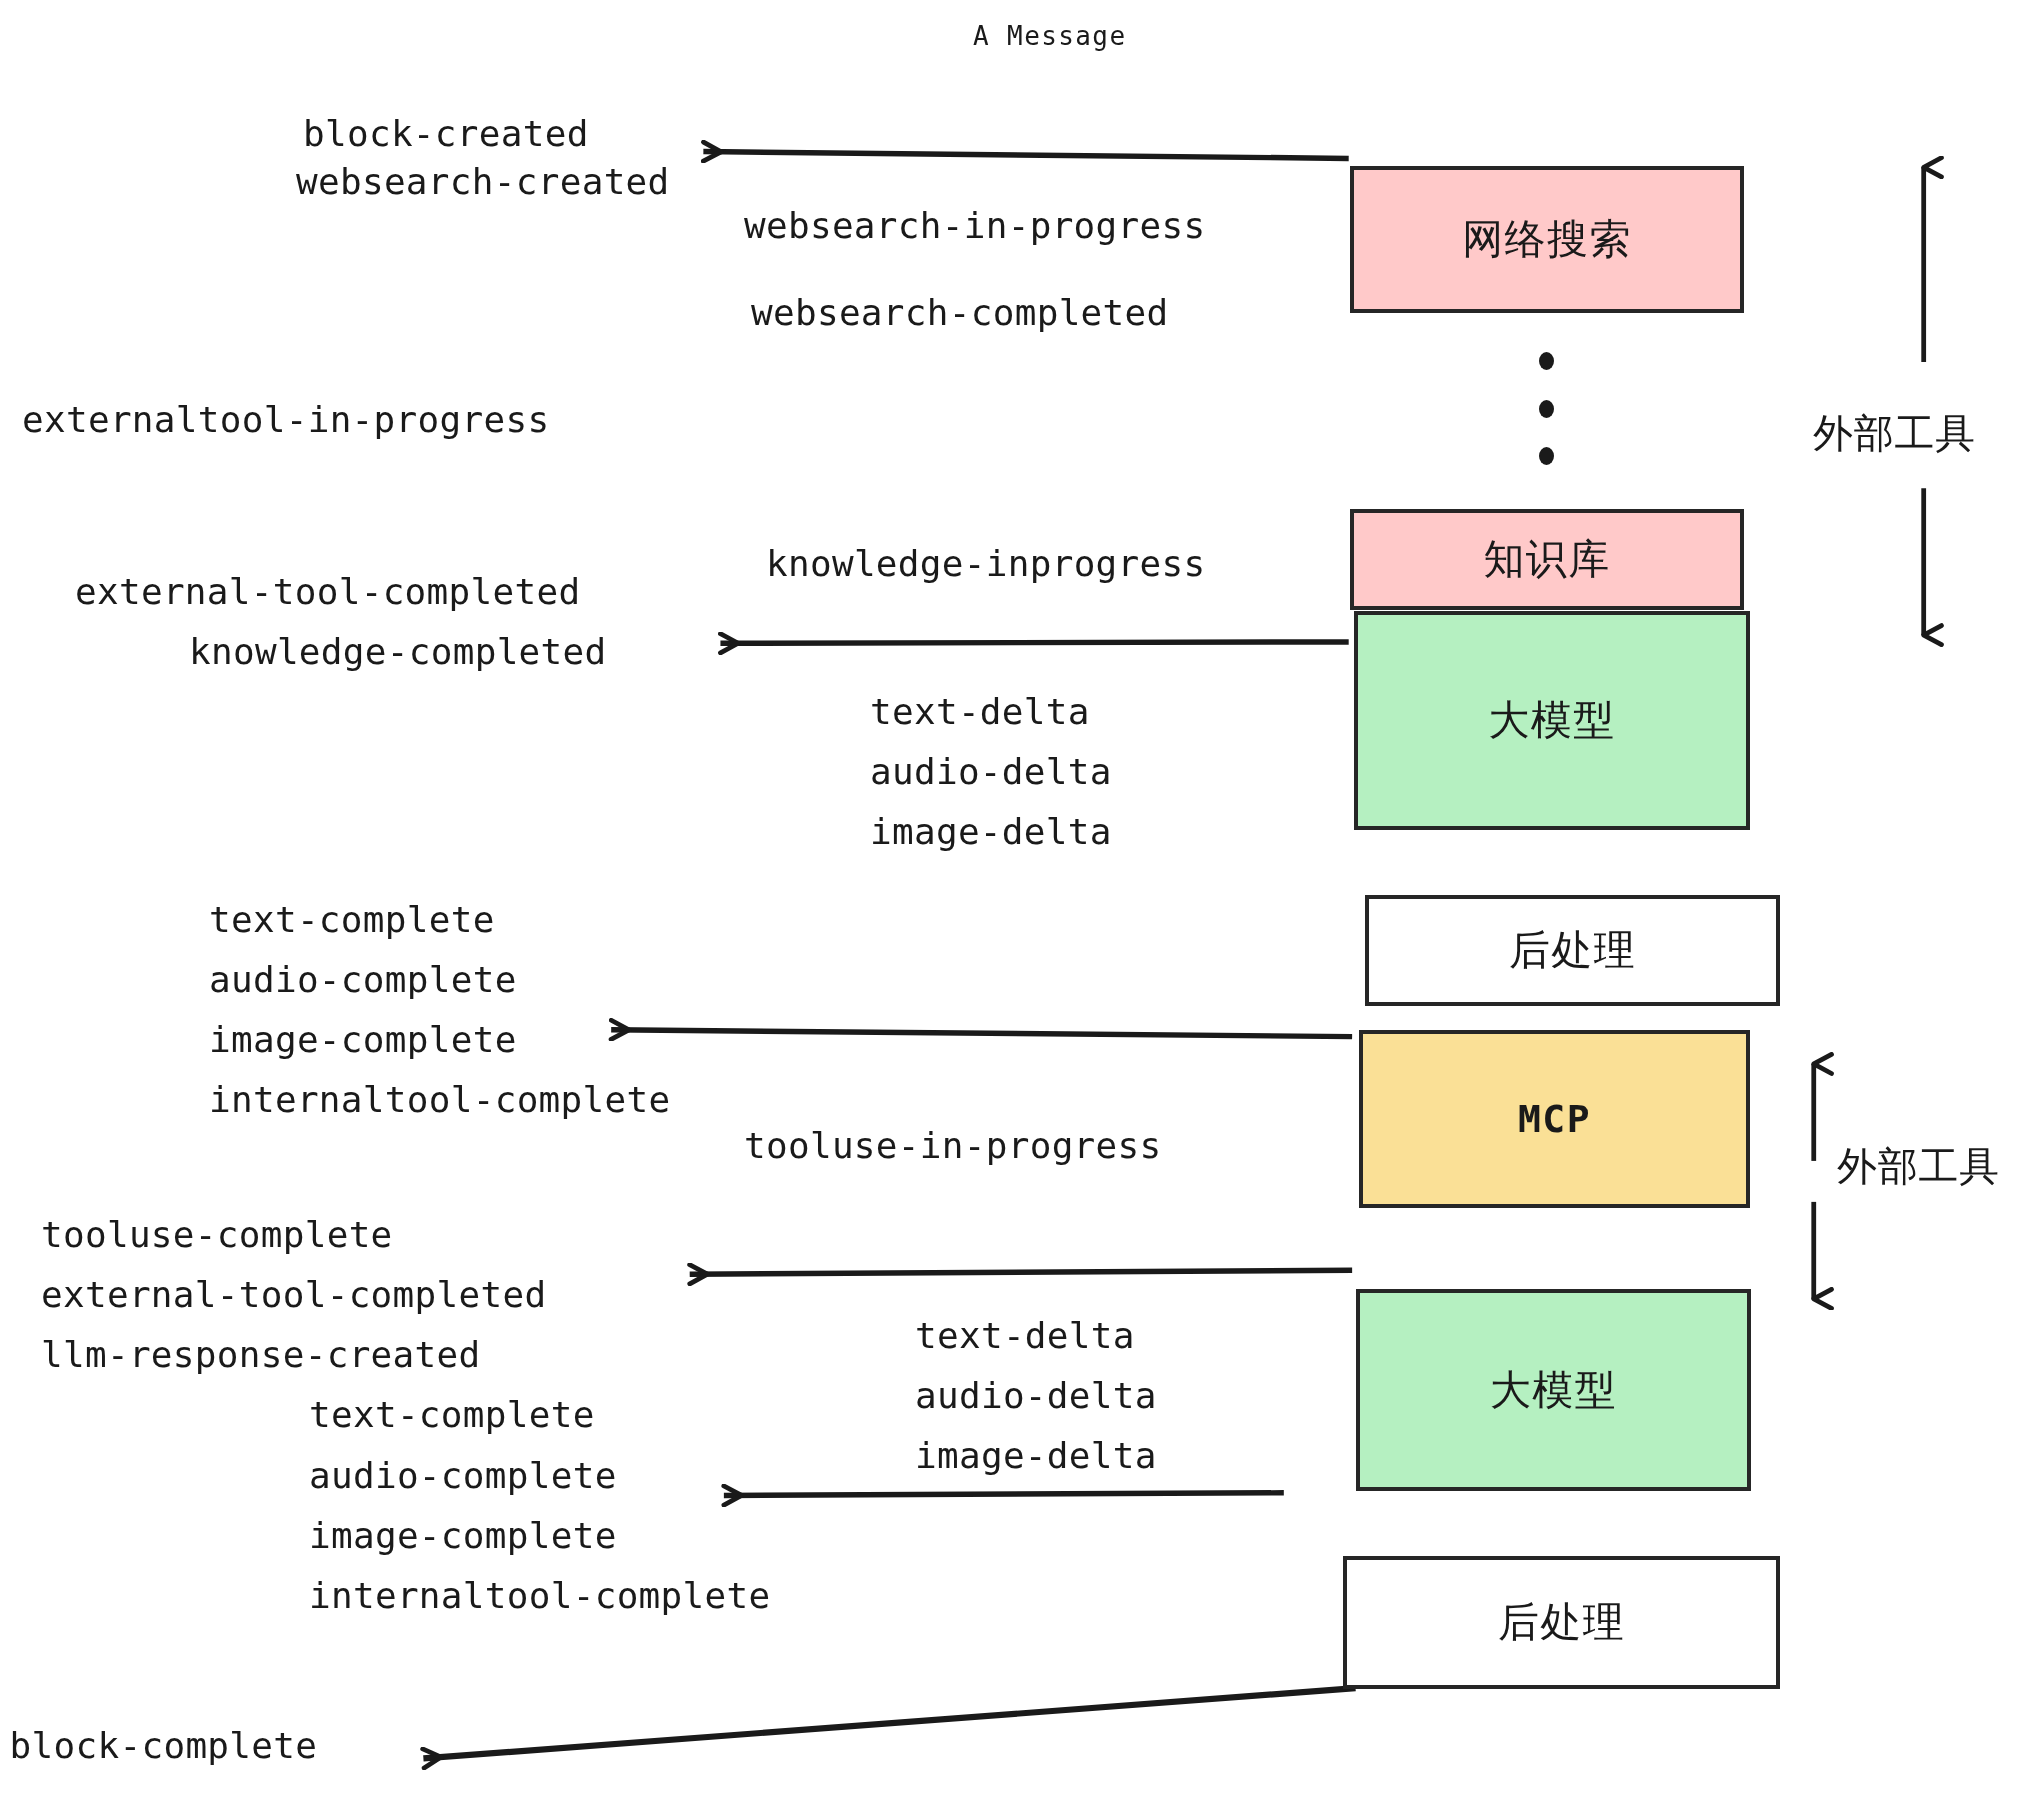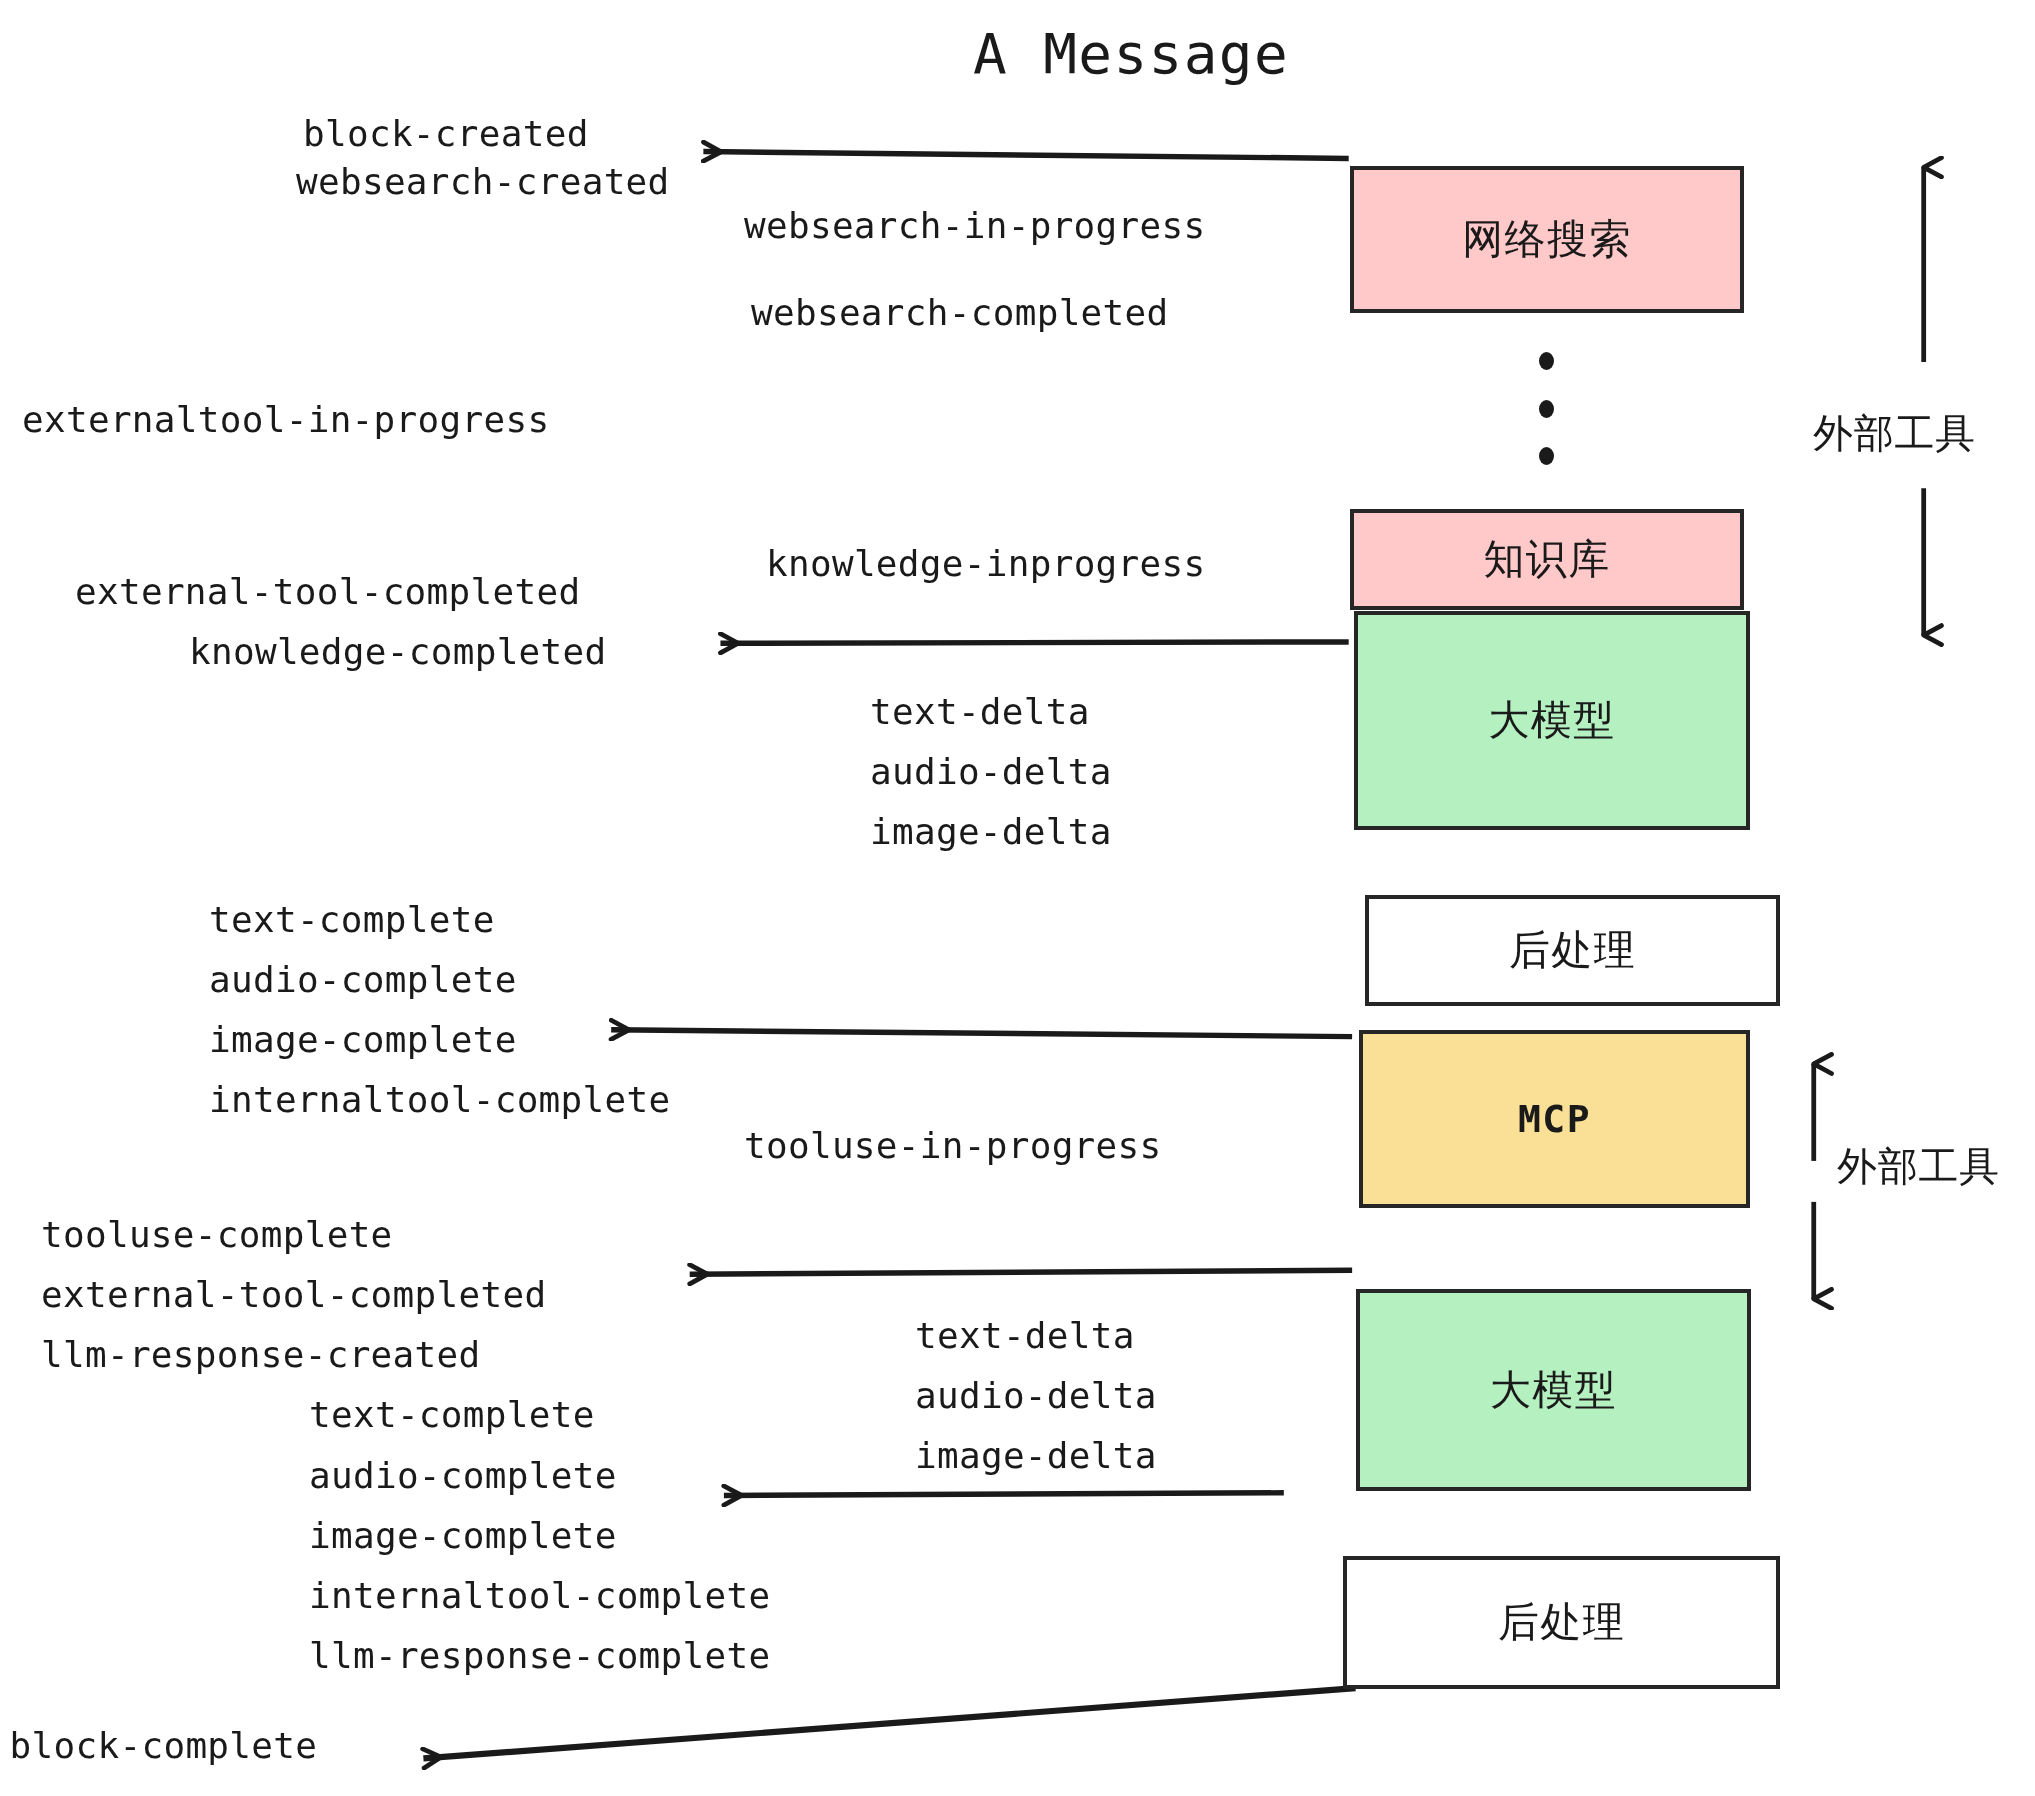--- a/index.html
+++ b/index.html
@@ -16,21 +16,21 @@
     font-family:"DejaVu Sans Mono","Liberation Mono",monospace;
     font-size:36px;
     color:#1a1a1a;
     white-space:nowrap;
     letter-spacing:0.3px;
     line-height:1;
   }
   .title{
     position:absolute;
     font-family:"DejaVu Sans Mono","Liberation Mono",monospace;
-    font-size:56px;
+    font-size:26px;
     color:#1a1a1a;
     white-space:nowrap;
     letter-spacing:1.4px;
   }
   .box{
     position:absolute;
     border:4.8px solid #262626;
     box-sizing:border-box;
     display:flex;align-items:center;justify-content:center;
     font-family:"DejaVu Sans","Liberation Sans",sans-serif;
@@ -166,18 +166,17 @@
   <div class="lbl" style="left:41px;top:1337px;">llm-response-created</div>
 
   <div class="lbl" style="left:915px;top:1318px;">text-delta</div>
   <div class="lbl" style="left:915px;top:1378px;">audio-delta</div>
   <div class="lbl" style="left:915px;top:1438px;">image-delta</div>
 
   <div class="lbl" style="left:309px;top:1397px;">text-complete</div>
   <div class="lbl" style="left:309px;top:1458px;">audio-complete</div>
   <div class="lbl" style="left:309px;top:1518px;">image-complete</div>
   <div class="lbl" style="left:309px;top:1578px;">internaltool-complete</div>
-  <div class="lbl" style="left:309px;top:1638px;">llm-response-complete</div>
 
   <div class="lbl" style="left:9.6px;top:1728px;">block-complete</div>
 
 </div>
 
 
 </body></html>

